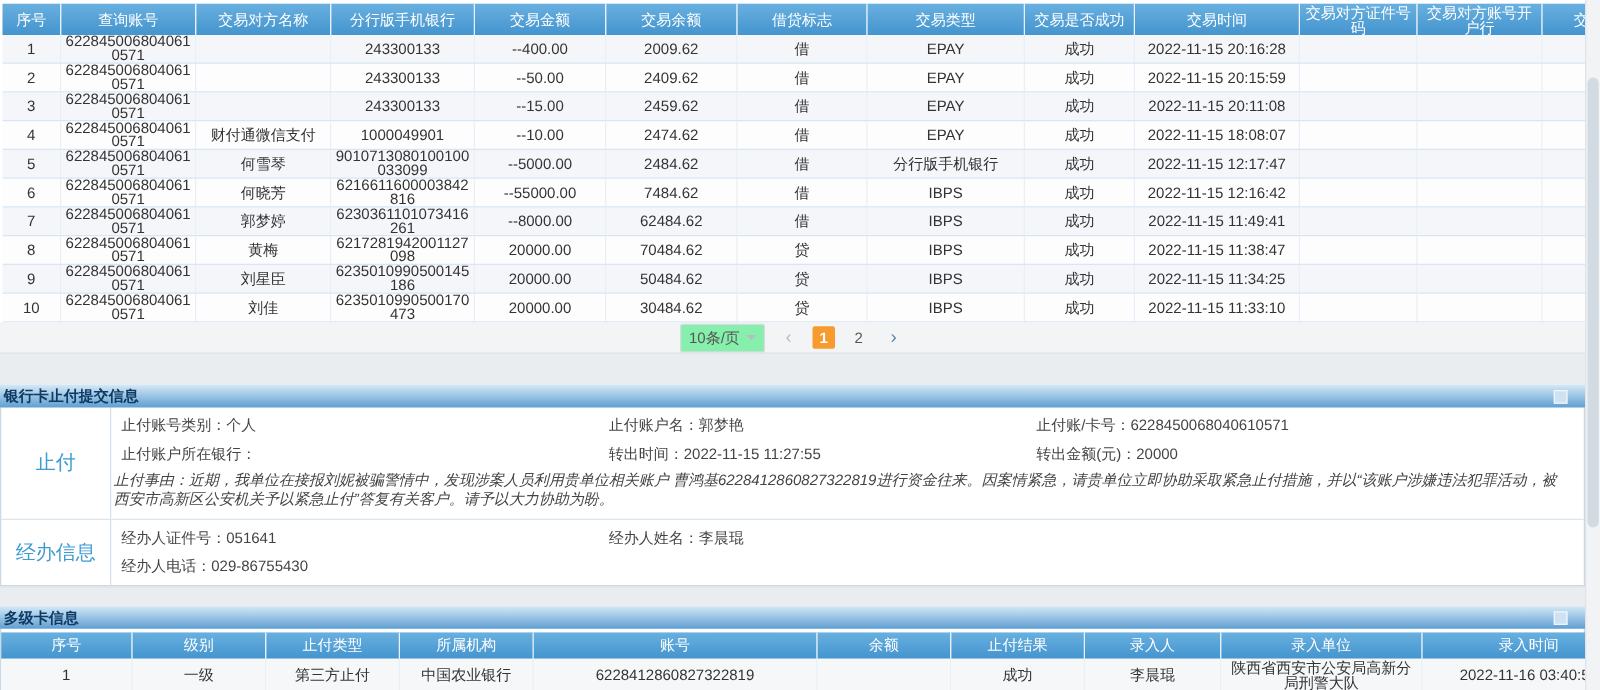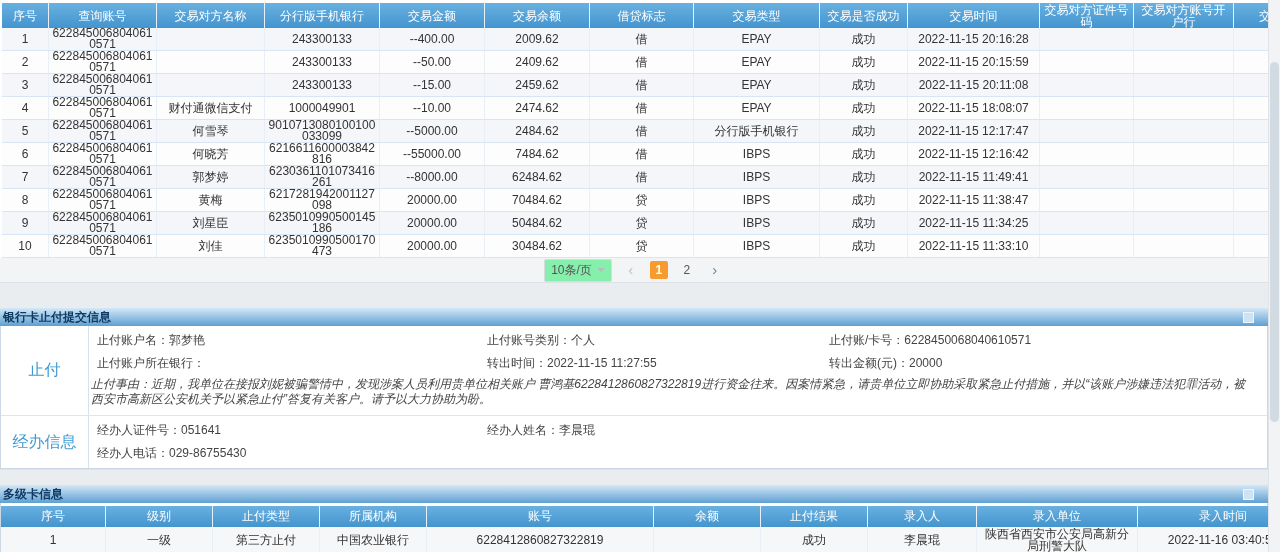--- a/index.html
+++ b/index.html
@@ -288,22 +288,22 @@
   <div class="section-bar">
     <span>银行卡止付提交信息</span>
     <span class="collapse"></span>
   </div>
 
   <div class="panel">
     <div class="group">
       <div class="glabel">止付</div>
       <div class="gcontent">
         <div class="frow">
+            <span>止付账号类别：个人</span>
             <span>止付账户名：郭梦艳</span>
-            <span>止付账号类别：个人</span>
             <span>止付账/卡号：6228450068040610571</span>
           </div>
         <div class="frow">
             <span>止付账户所在银行：</span>
             <span>转出时间：2022-11-15 11:27:55</span>
             <span>转出金额(元)：20000</span>
           </div>
         <div class="reason">止付事由：近期，我单位在接报刘妮被骗警情中，发现涉案人员利用贵单位相关账户 曹鸿基6228412860827322819进行资金往来。因案情紧急，请贵单位立即协助采取紧急止付措施，并以“该账户涉嫌违法犯罪活动，被西安市高新区公安机关予以紧急止付”答复有关客户。请予以大力协助为盼。</div>
       </div>
     </div>

